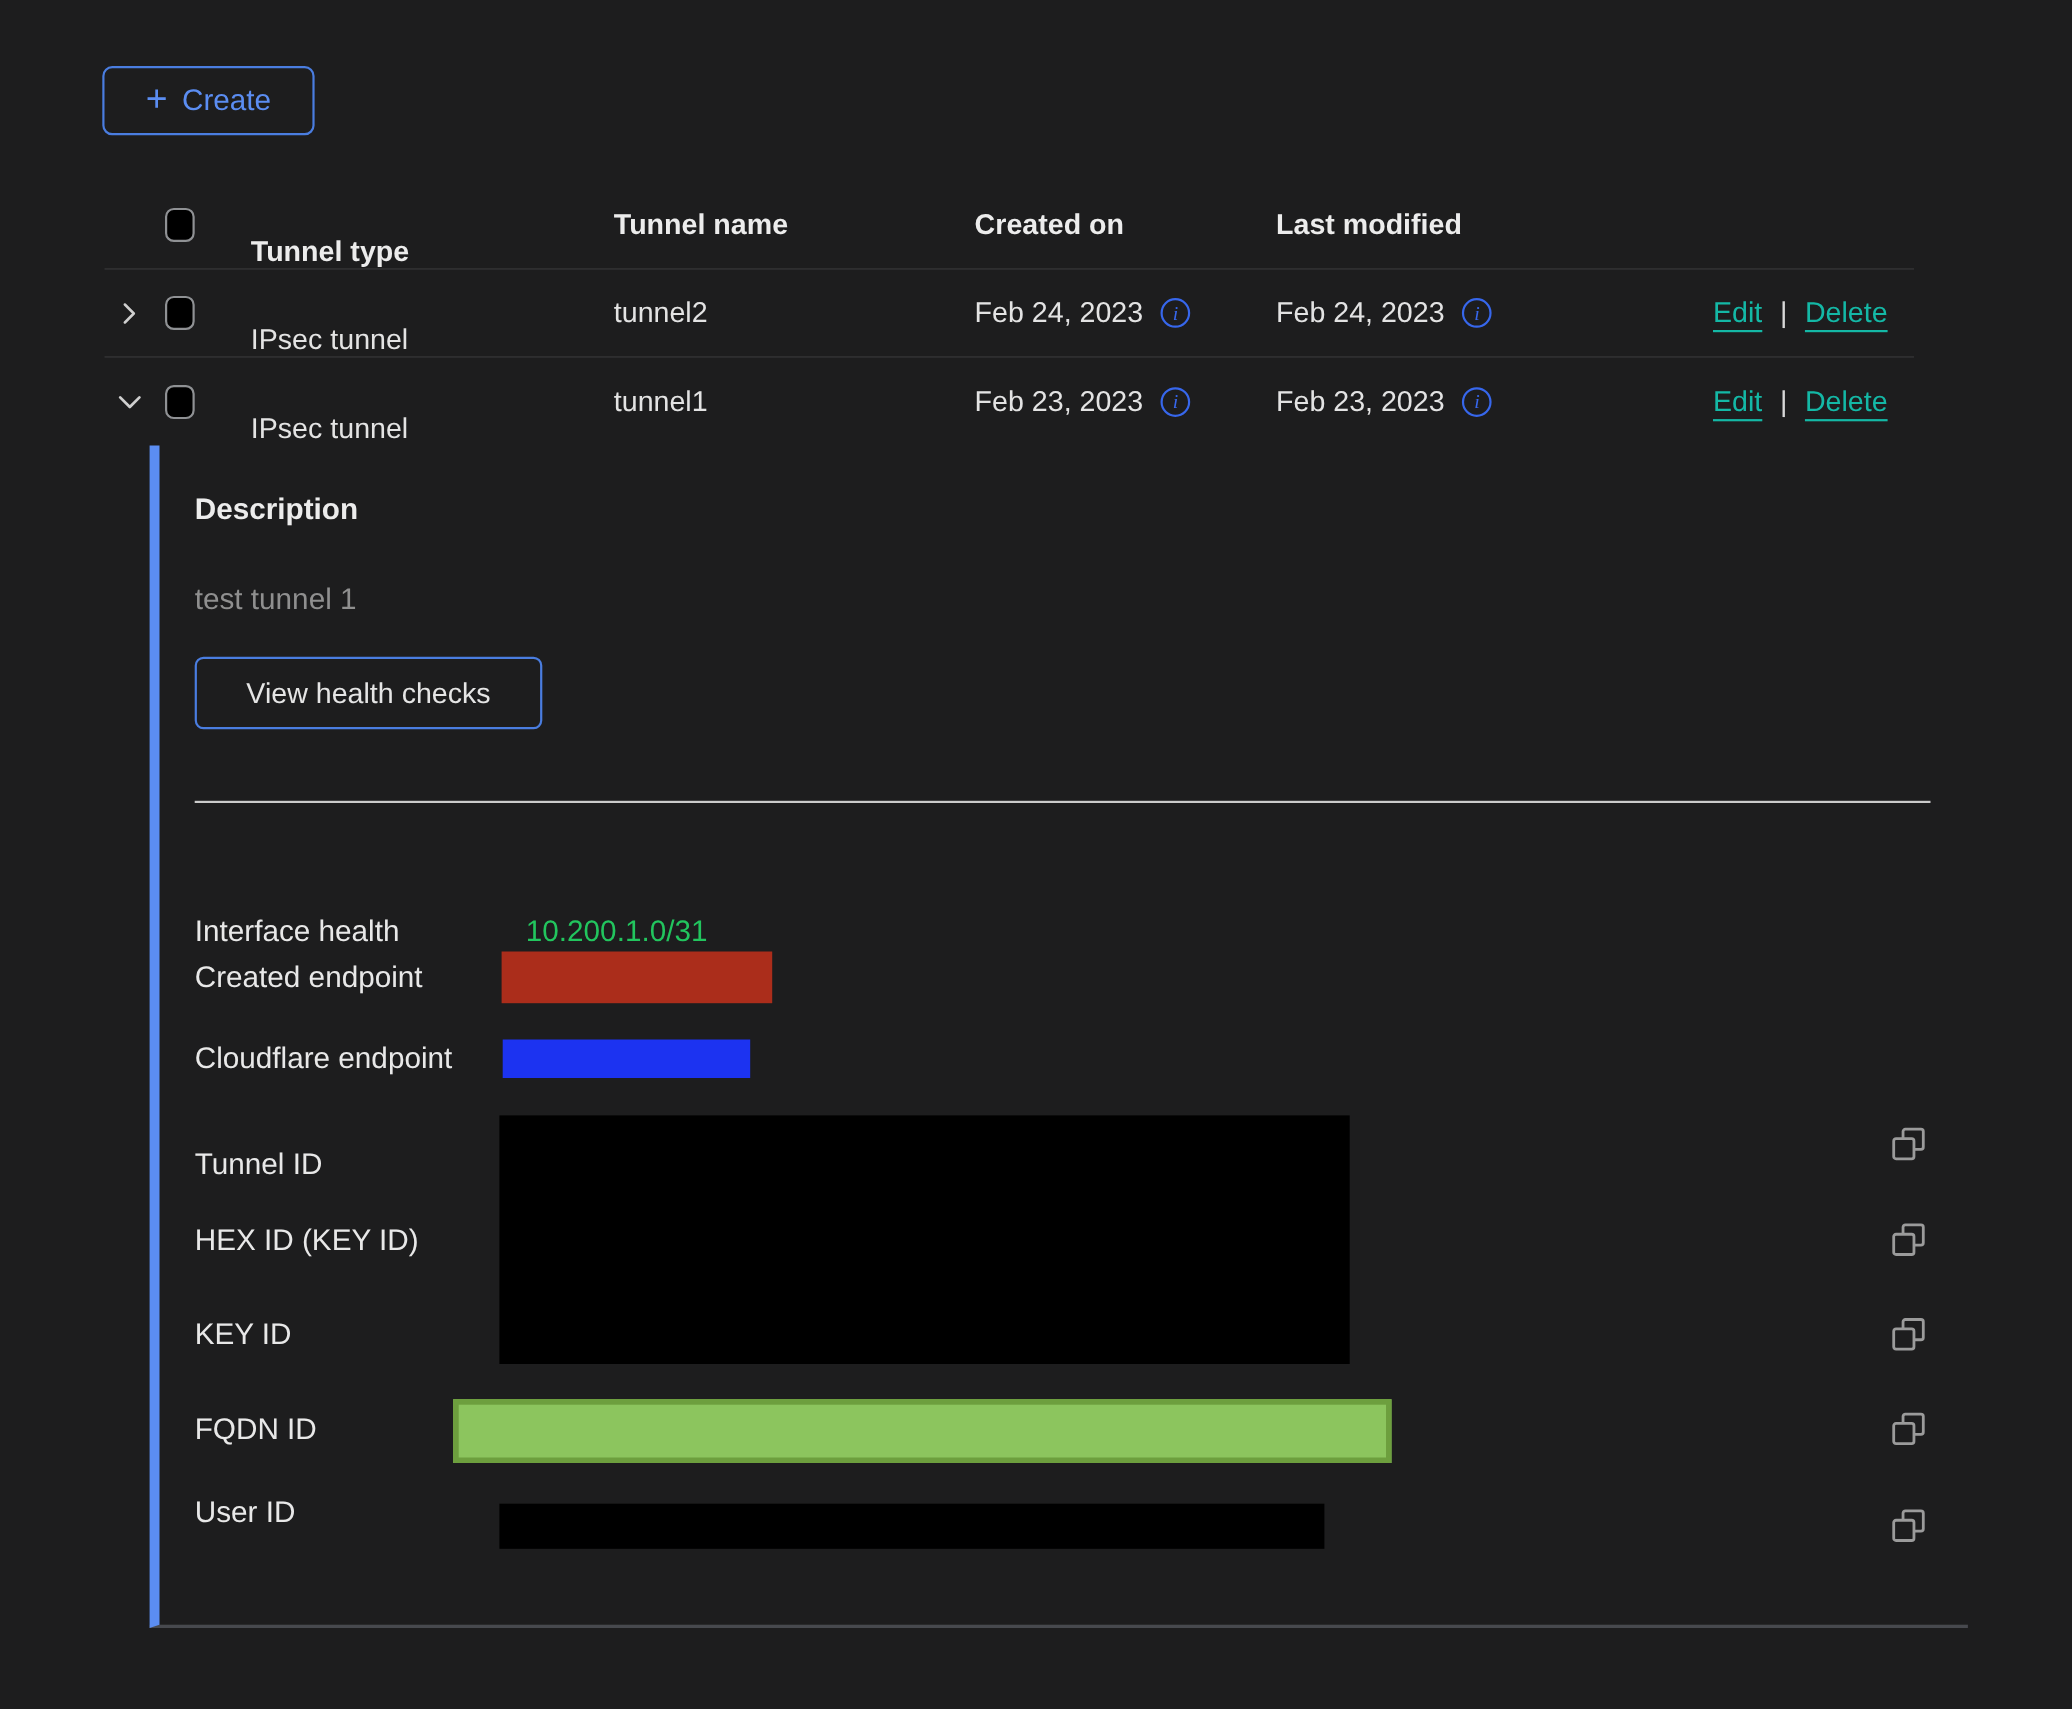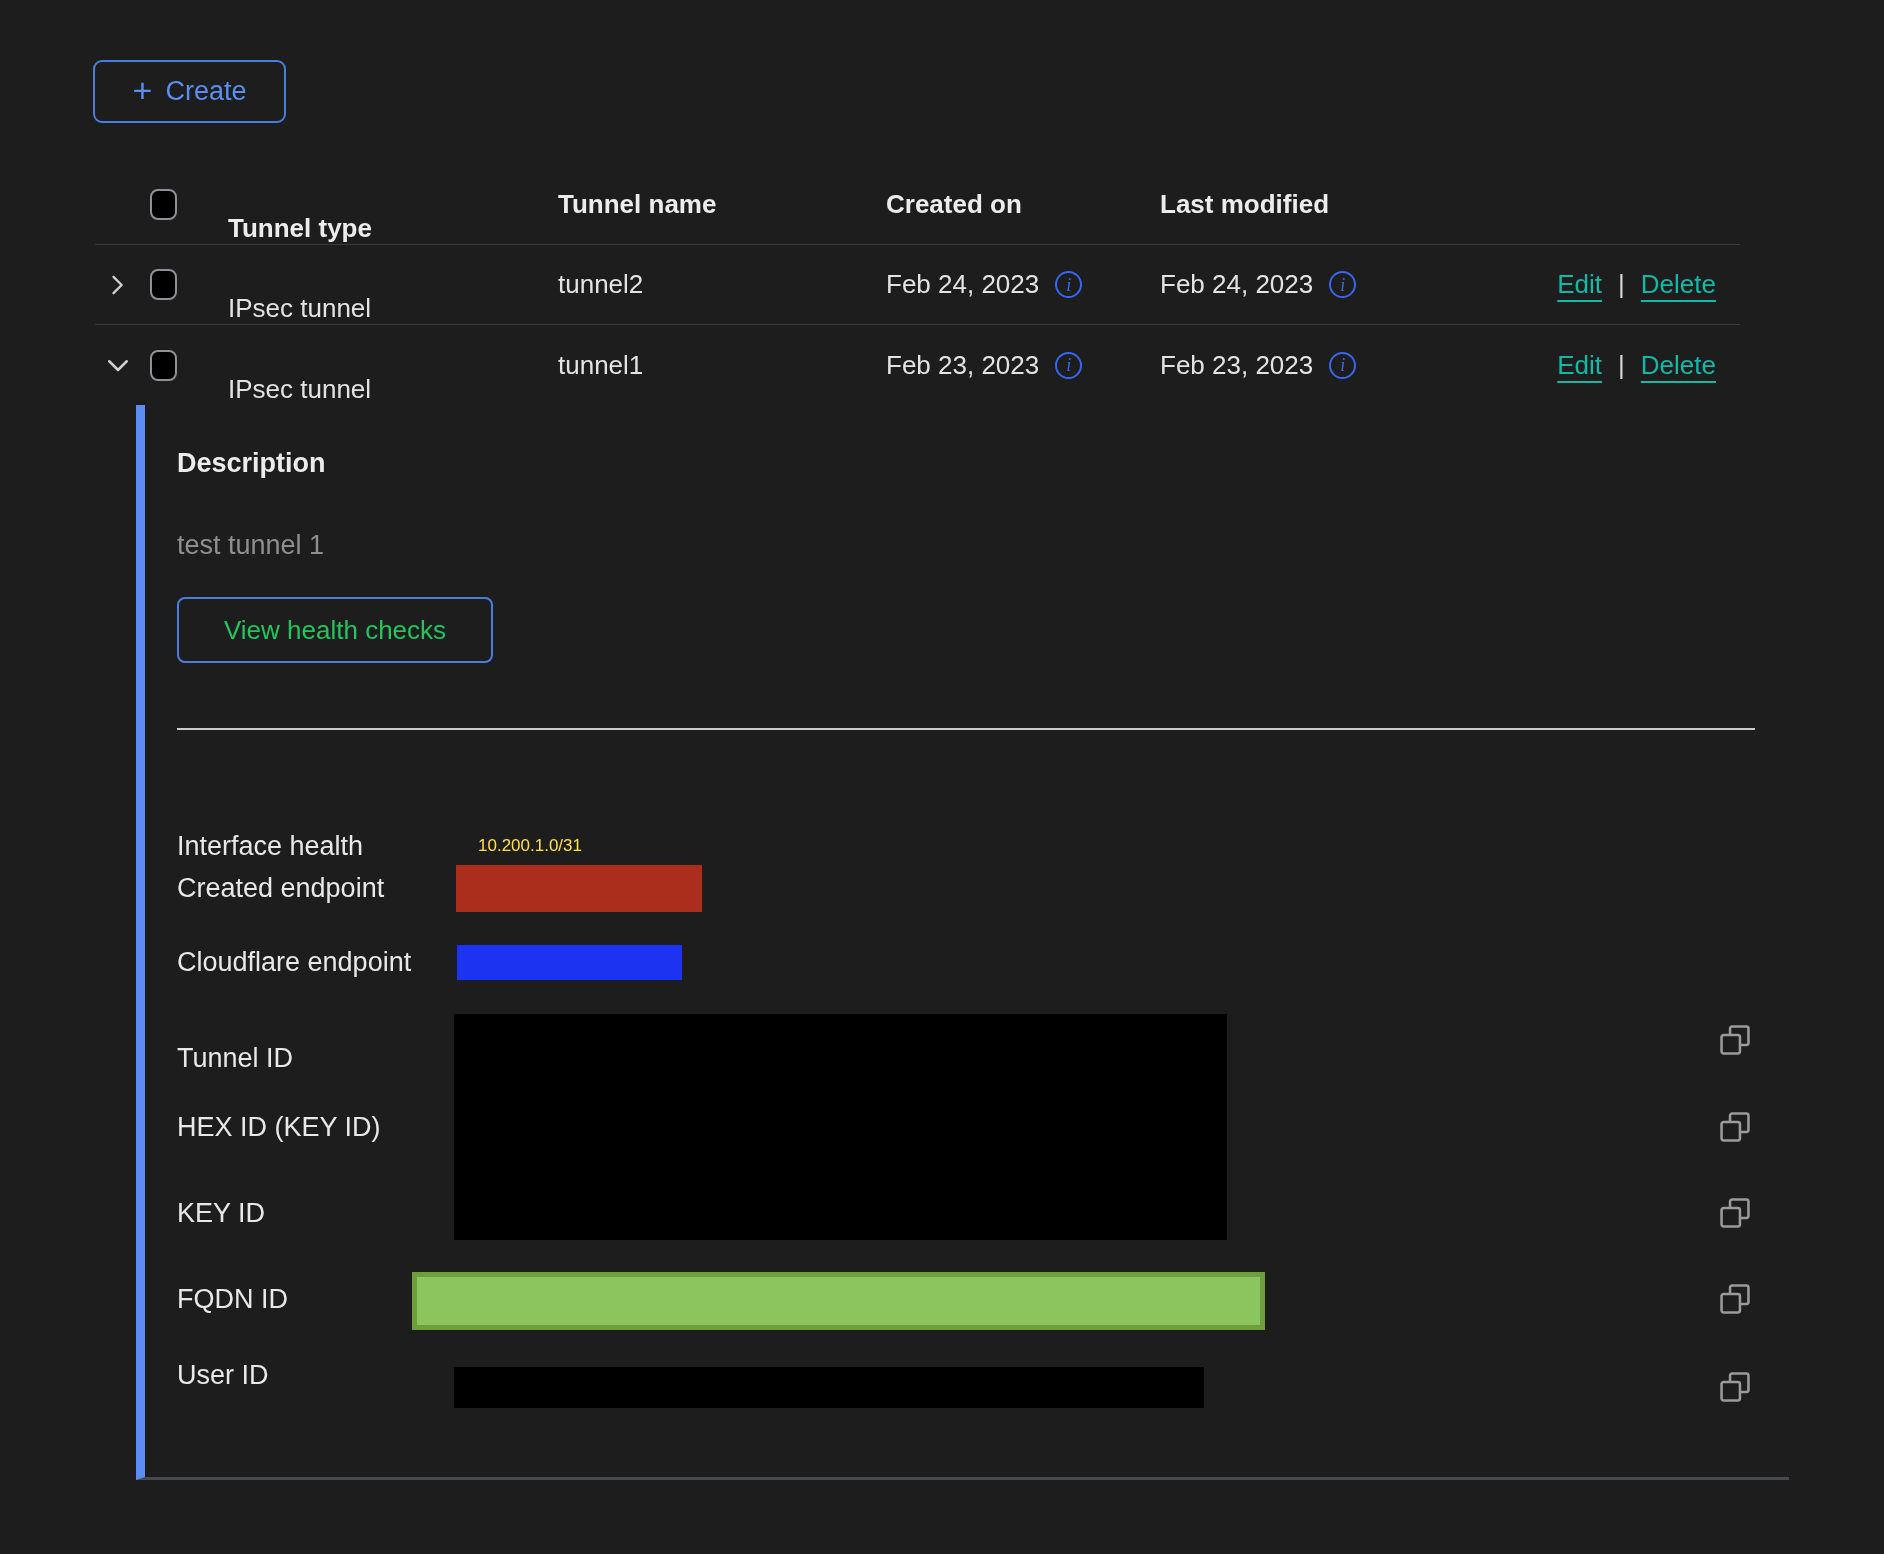--- a/index.html
+++ b/index.html
@@ -55,26 +55,26 @@
   
   .panel {
     position:absolute; left:92px; top:405px; width:1653px; height:1075px;
     border-left:9px solid #5b8df2; border-bottom:3px solid #47494e;
   }
   .panel .desc-label { position:absolute; left:32px; top:43px; font-size:27px; font-weight:bold; }
   .panel .desc-value { position:absolute; left:32px; top:125px; font-size:27px; color:#8f8f8f; }
   .health-btn {
     position:absolute; left:32px; top:192px; width:316px; height:66px;
     background:transparent; border:2px solid #4a7de0; border-radius:8px;
-    color:#22c55e; font-size:26px; font-family:"Liberation Sans", sans-serif; cursor:pointer;
+    color:#e5e5e5; font-size:26px; font-family:"Liberation Sans", sans-serif; cursor:pointer;
   }
   .divider-light { position:absolute; left:32px; top:323px; width:1578px; height:2px; background:#cbcbcb; }
 
   .lbl { position:absolute; left:32px; font-size:27px; color:#e8e8e8; line-height:32px; }
-  .val { position:absolute; font-size:17px; color:#fde047; line-height:32px; }
+  .val { position:absolute; font-size:27px; color:#22c55e; line-height:32px; }
   .block { position:absolute; }
   .block.green { border:5px solid #6d9f3e; }
 
   .copy-btn {
     position:absolute; left:1573px; width:34px; height:34px;
     background:transparent; border:none; padding:0; cursor:pointer;
   }
   .copy-btn svg { stroke:#9b9b9b; fill:none; stroke-width:1.8; }
   .copy-btn svg .front { fill:#1d1d1e; }
 </style>

